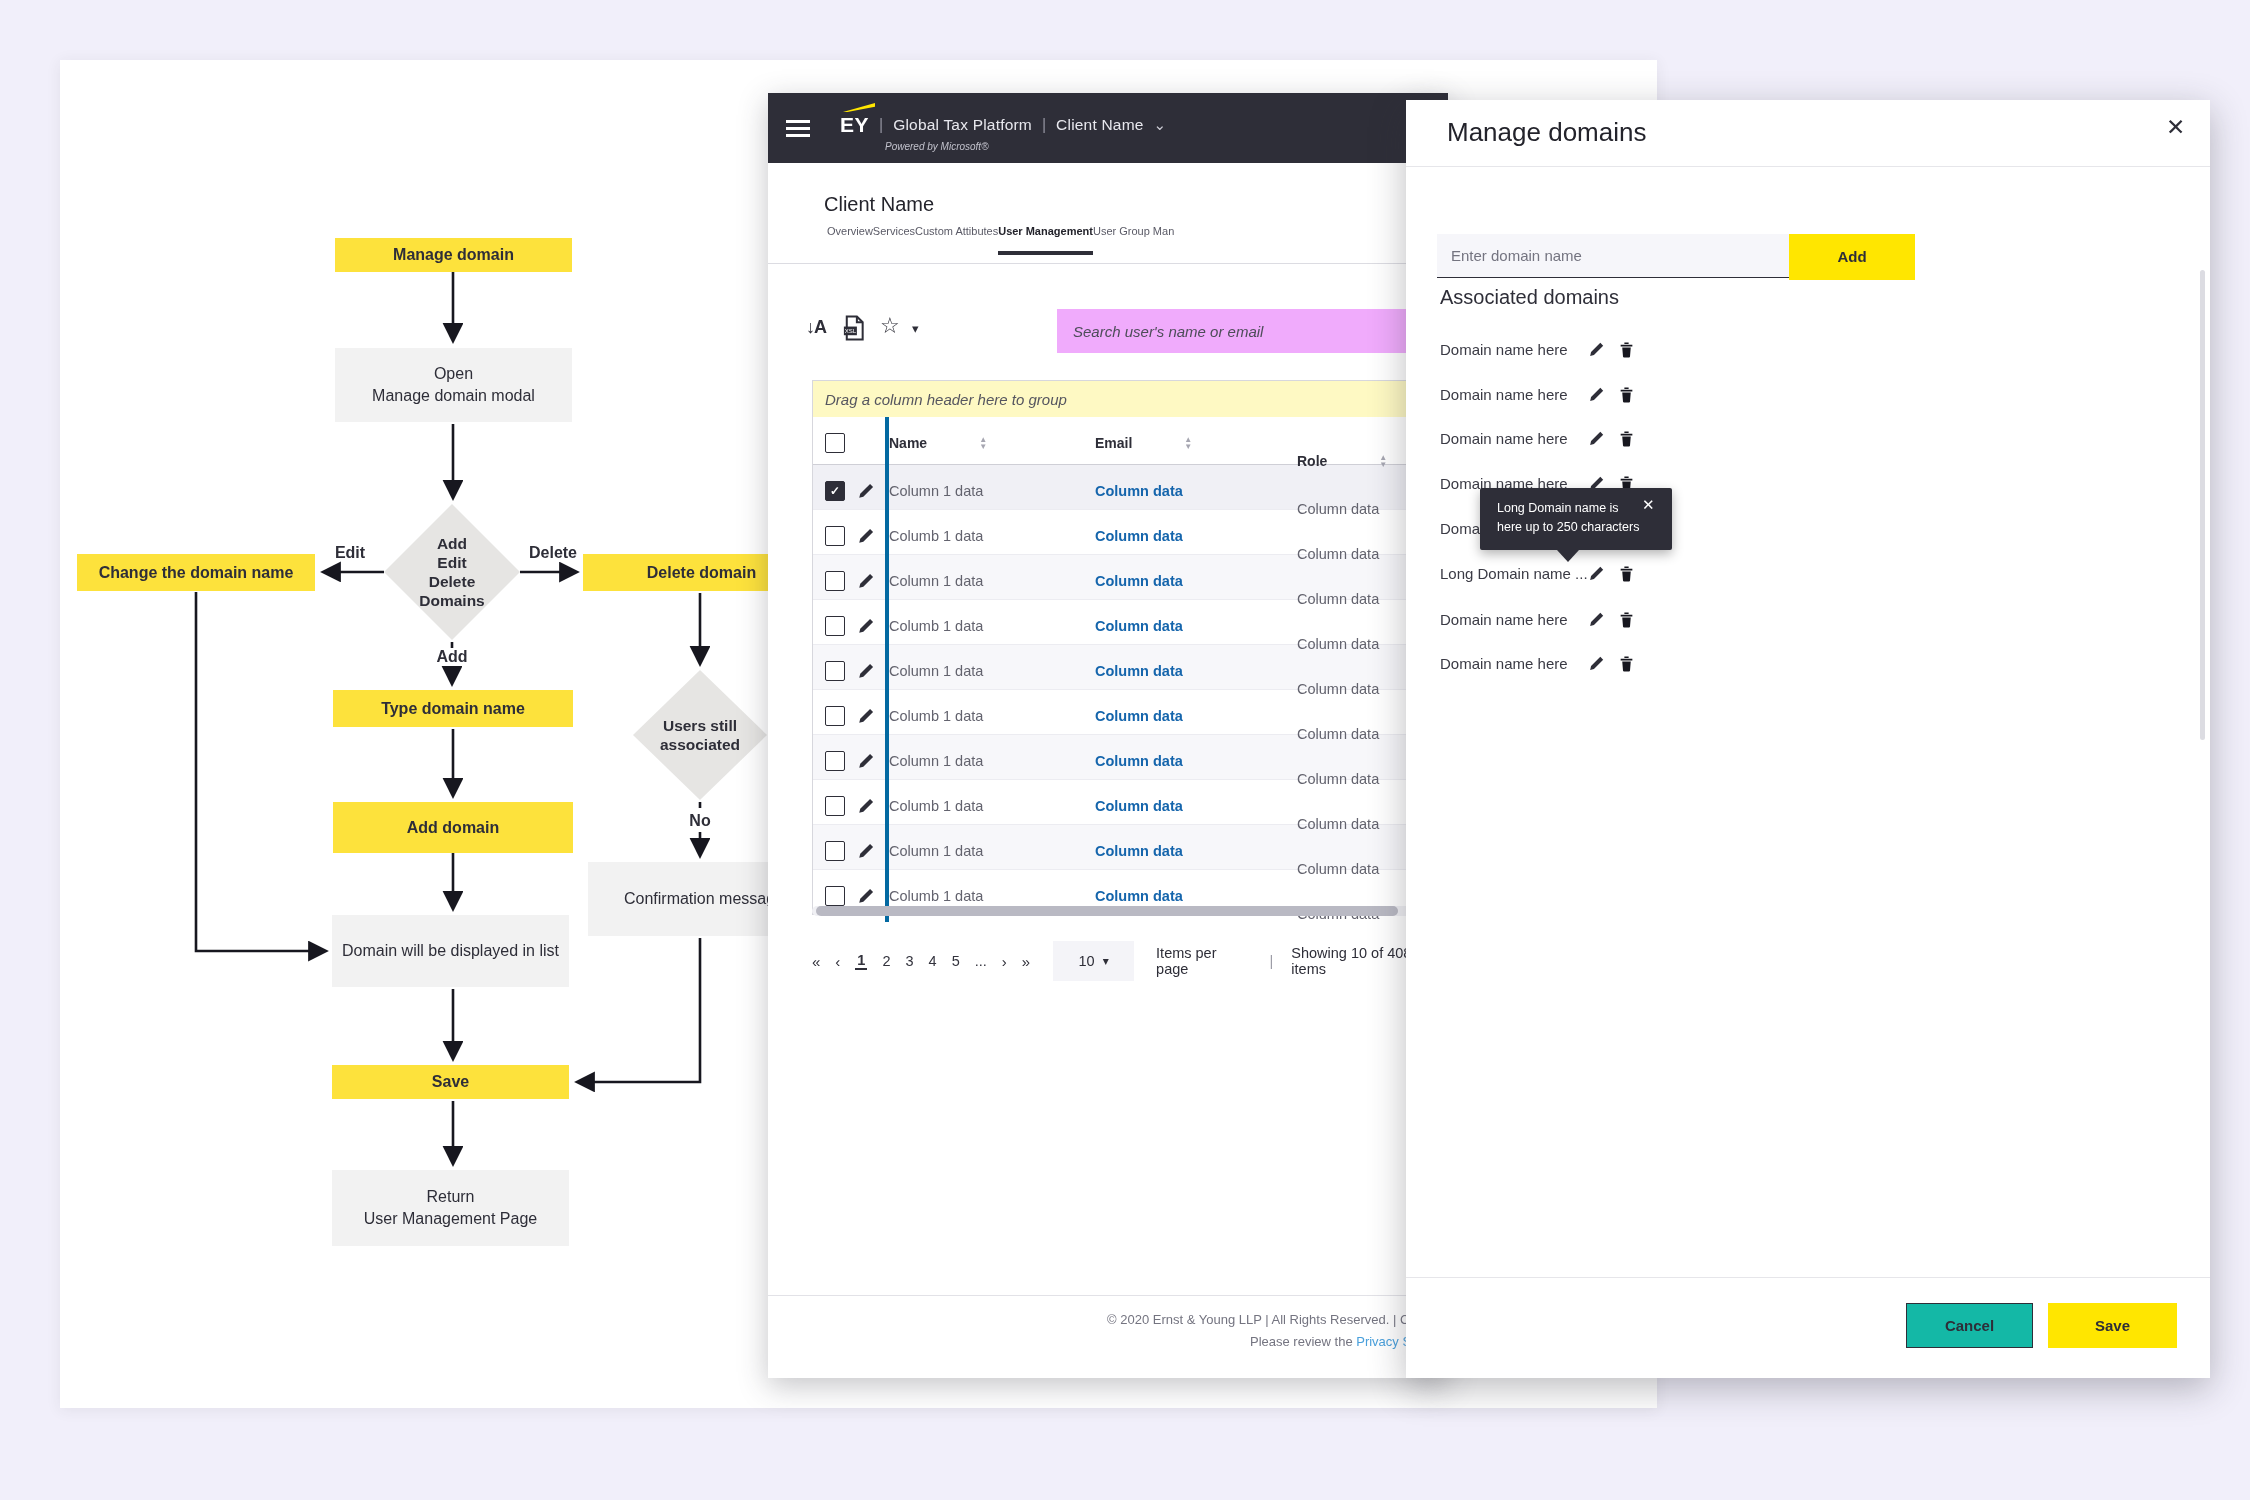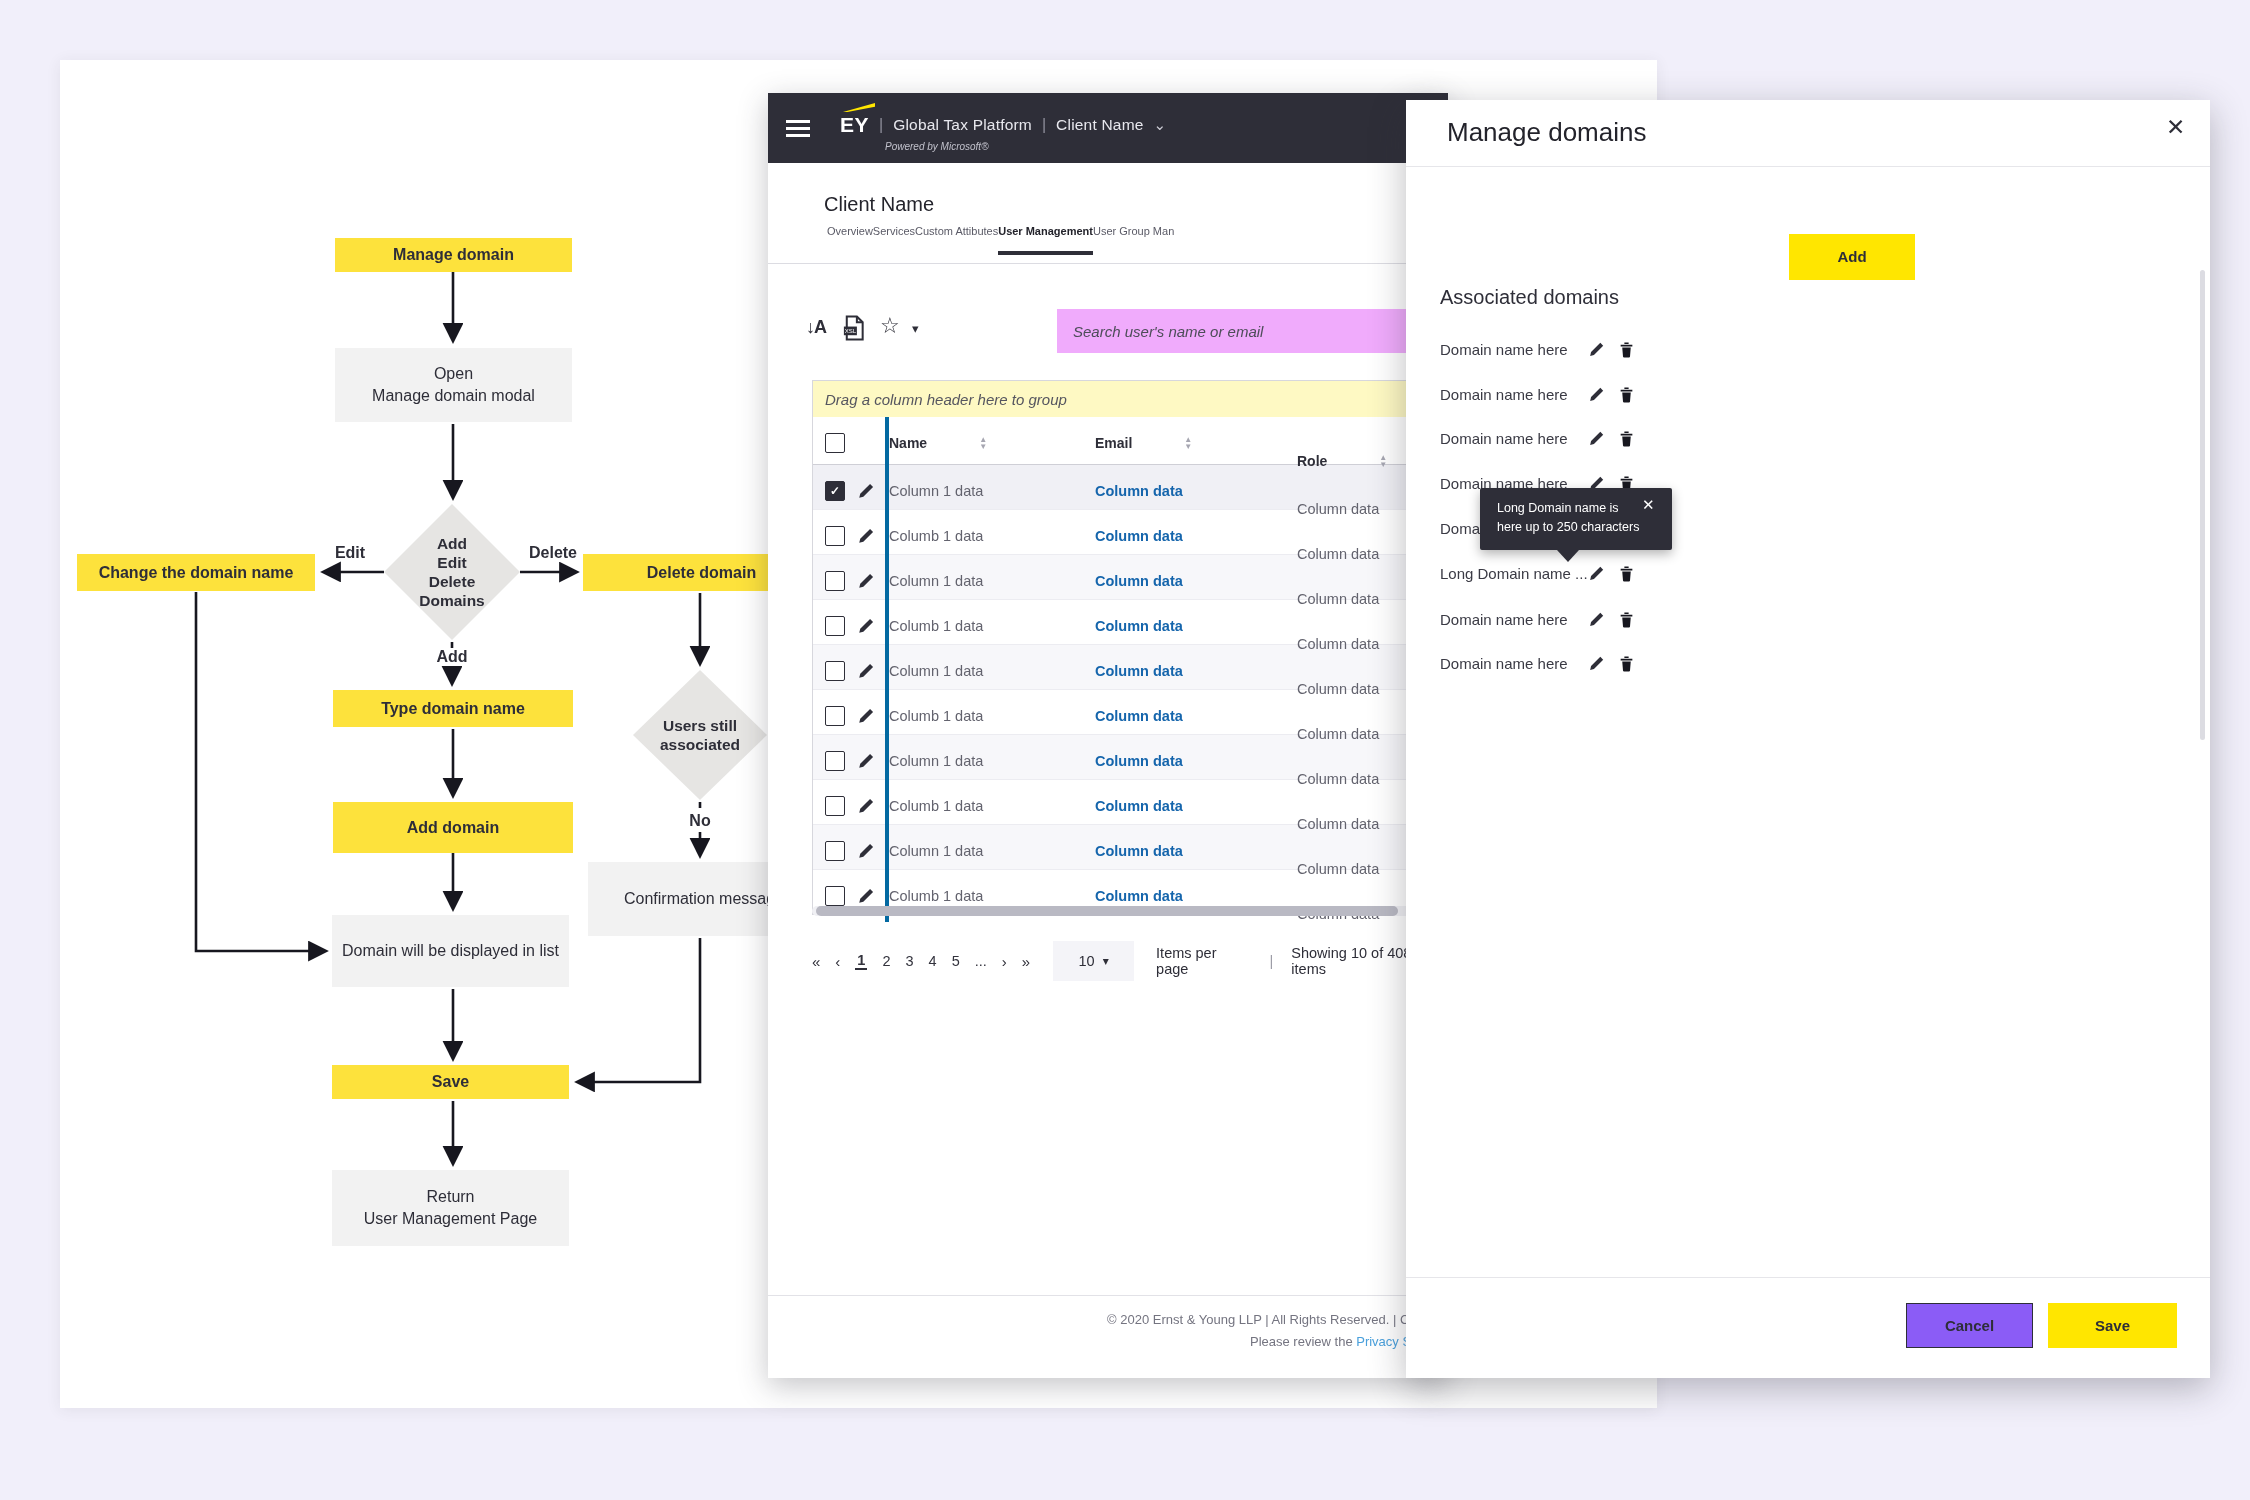--- a/index.html
+++ b/index.html
@@ -98,21 +98,21 @@
   .p-add{position:absolute;left:383px;top:134px;width:126px;height:45.5px;background:#ffe600;border:0;
          font-weight:bold;font-size:15px;color:#2e2e38;cursor:pointer;font-family:"Liberation Sans",sans-serif;}
   .p-sec{position:absolute;left:34px;top:186px;font-size:20px;color:#2e2e38;}
   .d-item{position:absolute;left:34px;width:260px;height:30px;display:flex;align-items:center;}
   .d-lab{font-size:15px;color:#3a3a44;width:148px;}
   .mini-ic{width:17px;height:17px;cursor:pointer;}
   .ic-pencil{margin-left:0px;}
   .ic-trash{margin-left:13px;}
   .p-scroll{position:absolute;left:794px;top:170px;width:5px;height:470px;background:#dcdce2;border-radius:3px;cursor:grab;}
   .p-rule2{position:absolute;left:0;top:1177px;width:100%;height:1px;background:#e6e6ea;}
-  .btn-cancel{position:absolute;left:500px;top:1203px;width:127px;height:45px;background:#8b5cf6;
+  .btn-cancel{position:absolute;left:500px;top:1203px;width:127px;height:45px;background:#14b8a6;
               border:1.5px solid #2e2e38;font-weight:bold;font-size:15px;color:#2e2e38;cursor:pointer;
               font-family:"Liberation Sans",sans-serif;}
   .btn-save{position:absolute;left:642px;top:1203px;width:129px;height:45px;background:#ffe600;border:0;
             font-weight:bold;font-size:15px;color:#2e2e38;cursor:pointer;font-family:"Liberation Sans",sans-serif;}
   .tooltip{position:absolute;left:74px;top:388px;width:192px;height:62px;background:#2e2e38;border-radius:2px;
            z-index:12;color:#fff;box-shadow:0 4px 12px rgba(0,0,0,.3);}
   .tt-text{position:absolute;left:17px;top:11px;font-size:12.5px;line-height:19px;white-space:pre-line;}
   .tt-close{position:absolute;left:162px;top:8px;font-size:15px;color:#fff;cursor:pointer;}
   .tt-caret{position:absolute;left:77px;top:62px;width:0;height:0;border-left:11px solid transparent;
             border-right:11px solid transparent;border-top:12px solid #2e2e38;}
@@ -364,20 +364,21 @@
       <span>Please review the </span><span class="foot-link">Privacy Sta</span>
     </div>
   </div>
 </div>
 
 <div class="abs panel">
   <div class="p-title">Manage domains</div>
   <div class="p-close">✕</div>
   <div class="p-rule"></div>
 
+  <input class="d-input" placeholder="Enter domain name" style="">
   <button class="p-add">Add</button>
 
   <div class="p-sec">Associated domains</div>
 
   <div class="d-item" style="top:234px;">
     <span class="d-lab">Domain name here</span>
     <svg class="mini-ic ic-pencil" viewBox="0 0 16 16">
         <path d="M11.6,1.7 l2.7,2.7 L5.6,13.1 l-3.6,0.9 0.9,-3.6 Z" fill="#2e2e38"></path>
       </svg>
     <svg class="mini-ic ic-trash" viewBox="0 0 16 16">

